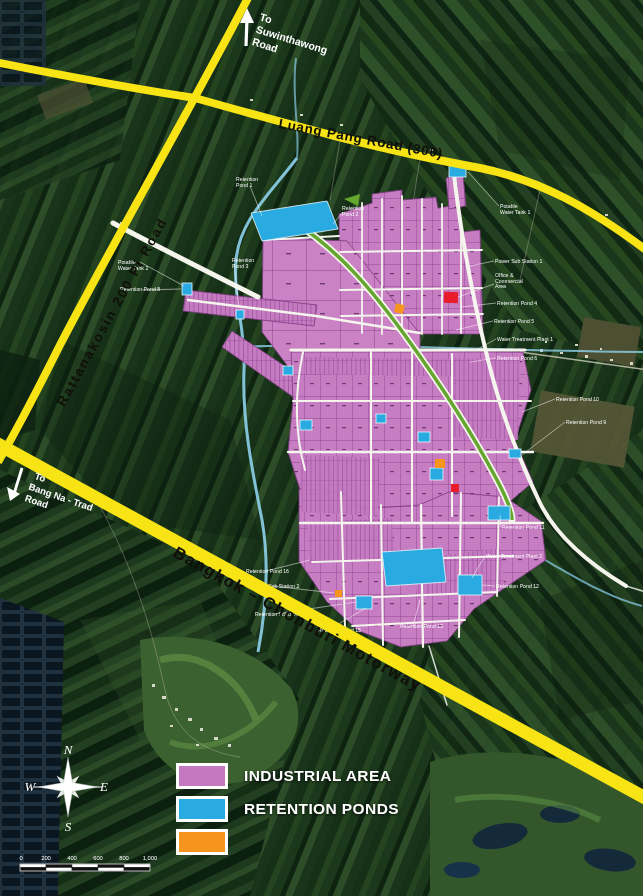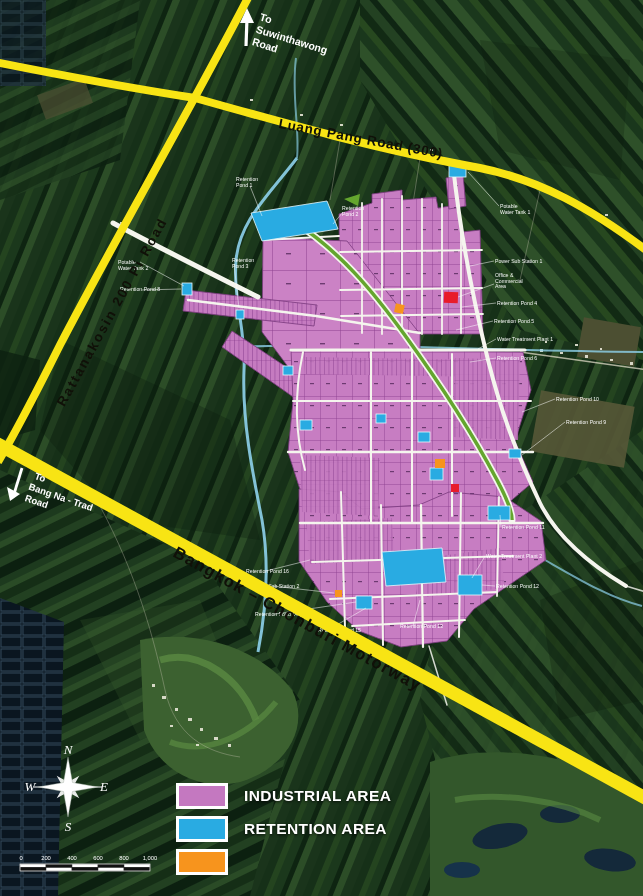--- a/index.html
+++ b/index.html
@@ -4,21 +4,21 @@
 <style>
   html,body{margin:0;padding:0;background:#0c1a0e;}
   #stage{position:relative;width:643px;height:896px;overflow:hidden;background:#1d381e;
          font-family:"Liberation Sans",sans-serif;}
   svg text{font-family:"Liberation Sans",sans-serif;}
   .roadlbl{font-weight:bold;fill:#101008;}
   .dirlbl{font-weight:bold;fill:#ffffff;}
   .tiny{font-size:5.2px;fill:#ffffff;opacity:.95;}
   .compass-letter{font-family:"Liberation Serif",serif;font-style:italic;font-size:13px;fill:#ffffff;}
   .scale-num{font-size:5.8px;fill:#ffffff;}
-  .legend{position:absolute;left:176px;top:763px;display:flex;flex-direction:column;gap:7px;margin-top:20px;}
+  .legend{position:absolute;left:176px;top:763px;display:flex;flex-direction:column;gap:7px;}
   .legend-row{display:flex;align-items:center;gap:16px;}
   .legend-swatch{width:46px;height:20px;border:3px solid #ffffff;box-sizing:content-box;}
   .legend-label{color:#fff;font-weight:800;font-size:15.5px;letter-spacing:.4px;
                 text-shadow:0 1px 3px rgba(0,0,0,.8);white-space:nowrap;}
 </style>
 </head>
 <body>
 
 <div id="stage">
 <svg width="643" height="896" viewBox="0 0 643 896">
@@ -342,19 +342,19 @@
 </svg>
 
 
 <div class="legend">
   <div class="legend-row">
     <div class="legend-swatch" style="background: rgb(196, 120, 192);"></div>
     <div class="legend-label">INDUSTRIAL AREA</div>
   </div>
   <div class="legend-row">
     <div class="legend-swatch" style="background: rgb(41, 171, 226);"></div>
-    <div class="legend-label">RETENTION AREA</div>
+    <div class="legend-label">RETENTION PONDS</div>
   </div>
   <div class="legend-row">
     <div class="legend-swatch" style="background: rgb(247, 148, 29);"></div>
   </div>
 </div>
 </div>
 
 </body></html>

